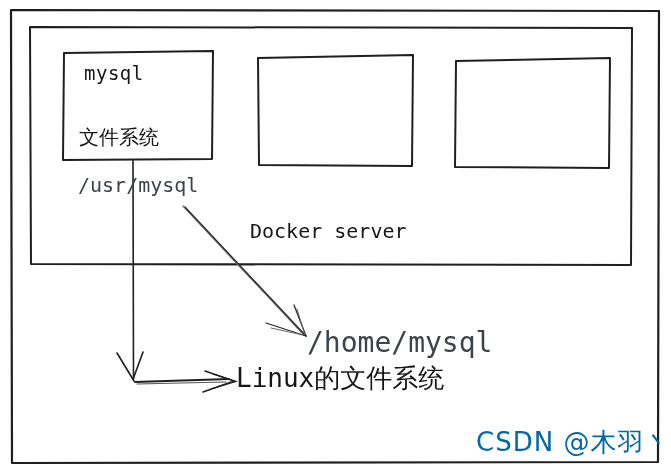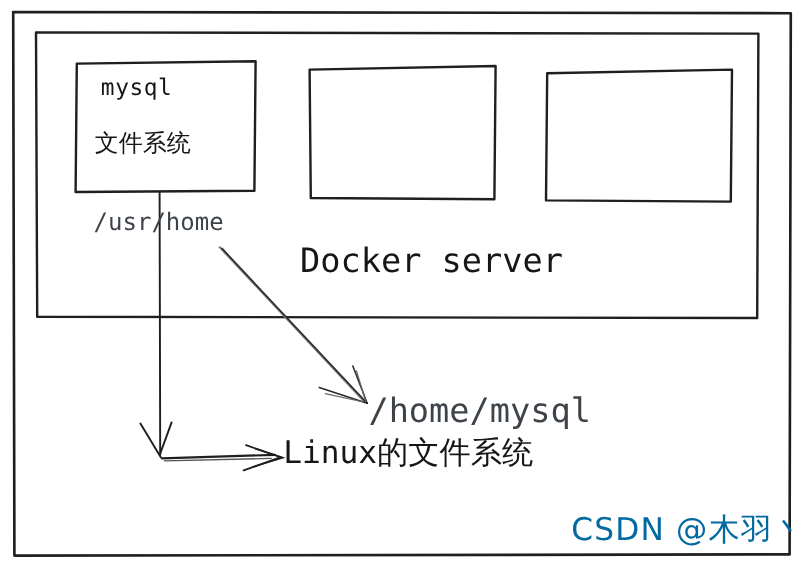--- a/index.html
+++ b/index.html
@@ -36,33 +36,33 @@
     color: #3d4349;
   }
   .mysql-title {
     left: 84px;
     top: 63px;
     font-size: 19px;
     letter-spacing: 0.5px;
   }
   .mysql-subtitle {
     left: 79px;
-    top: 108px;
+    top: 126px;
     font-size: 20px;
     text-align: right;
   }
   .usr-mysql {
     left: 78px;
     top: 174px;
     font-size: 20px;
   }
   .docker-server {
     left: 250px;
-    top: 203px;
-    font-size: 28px;
+    top: 220px;
+    font-size: 20px;
   }
   .home-mysql {
     left: 307px;
     top: 328px;
     font-size: 28px;
   }
   .linux-fs {
     left: 236px;
     top: 364px;
     font-size: 26px;
@@ -112,21 +112,21 @@
       <path d="M294,305 L306,336"></path>
       <path d="M297,309 L305,335" stroke="#666666" stroke-width="1"></path>
       <path d="M266,323 L306,336"></path>
       <path d="M271,328 L303,335" stroke="#666666" stroke-width="1"></path>
     </g>
   </svg>
 
   <div class="lbl mono mysql-title">mysql</div>
   <div class="lbl mysql-subtitle">文件系统</div>
 
-  <div class="lbl mono path-lbl usr-mysql">/usr/home</div>
+  <div class="lbl mono path-lbl usr-mysql">/usr/mysql</div>
 
   <div class="lbl mono docker-server">Docker server</div>
 
   <div class="lbl mono path-lbl home-mysql">/home/mysql</div>
 
   <div class="lbl linux-fs">Linux的文件系统</div>
 
   <div class="lbl watermark">CSDN @木羽丶</div>
 
 </div>

